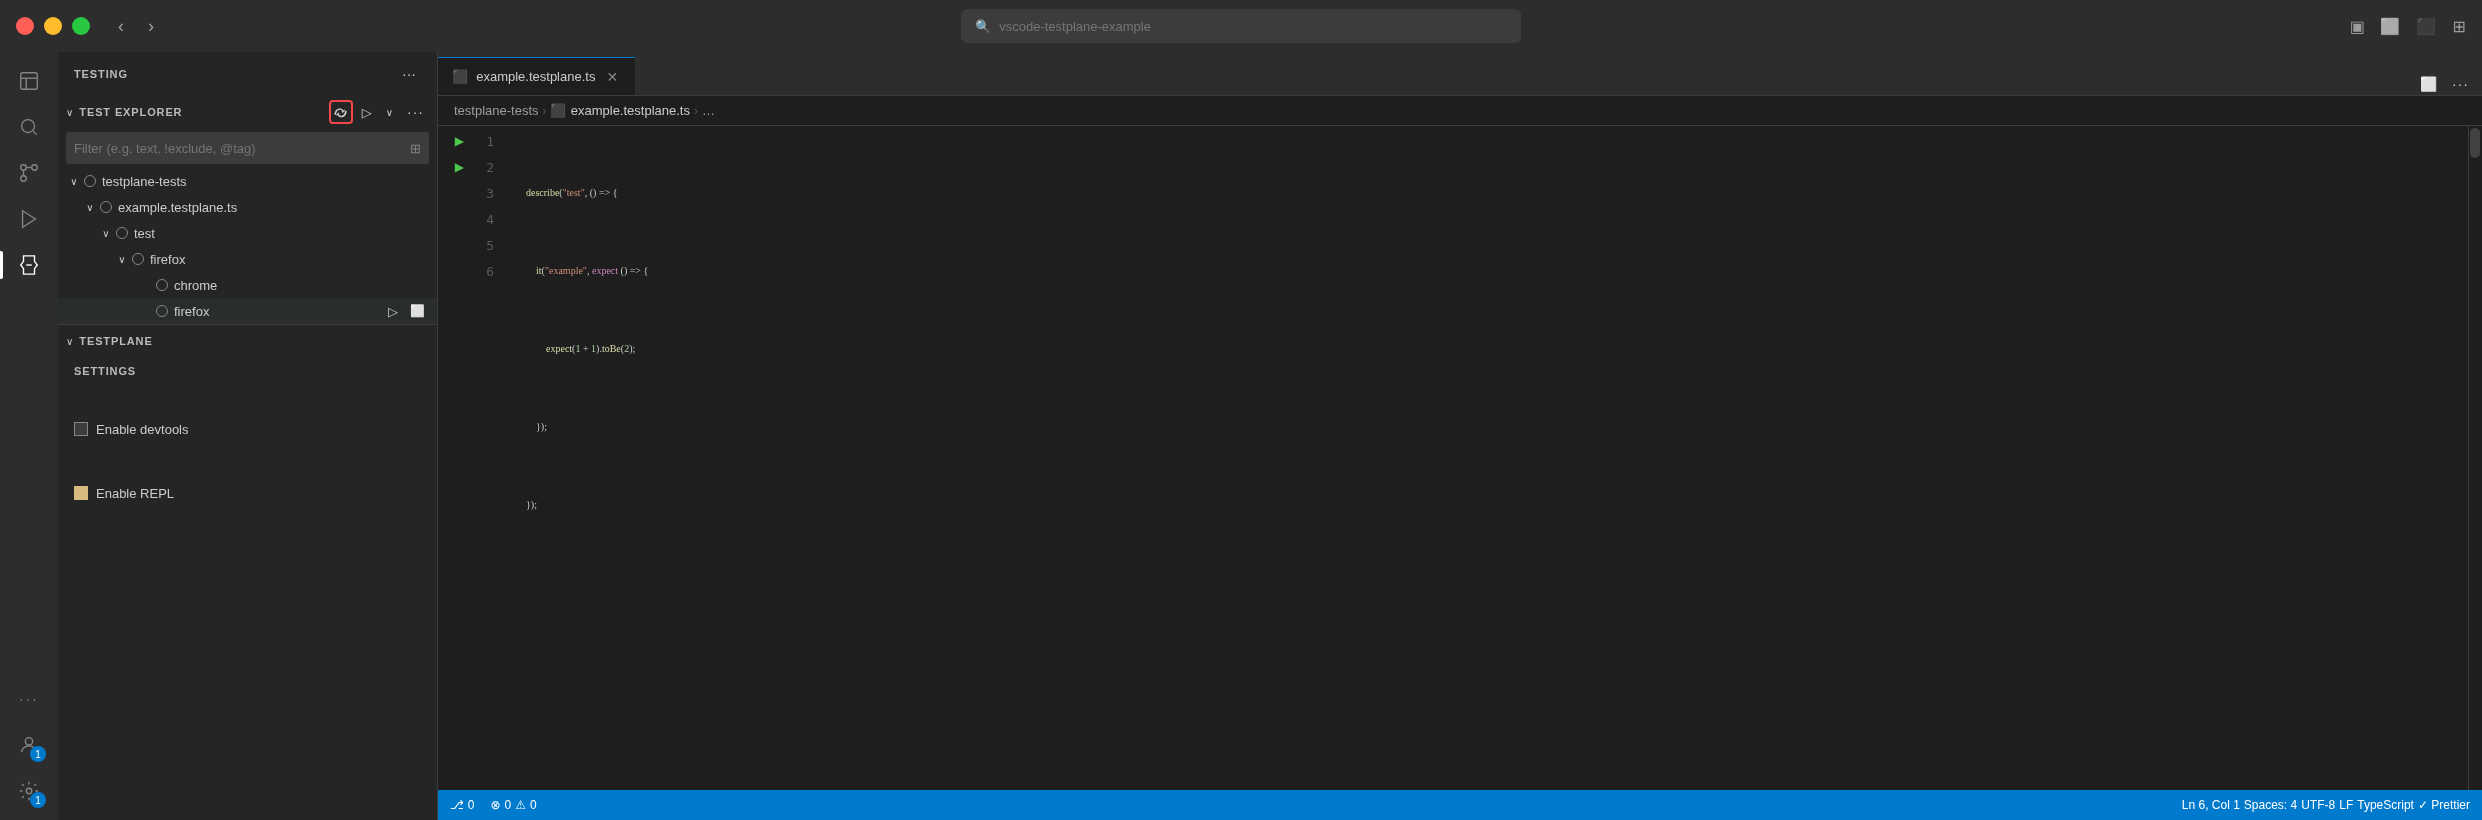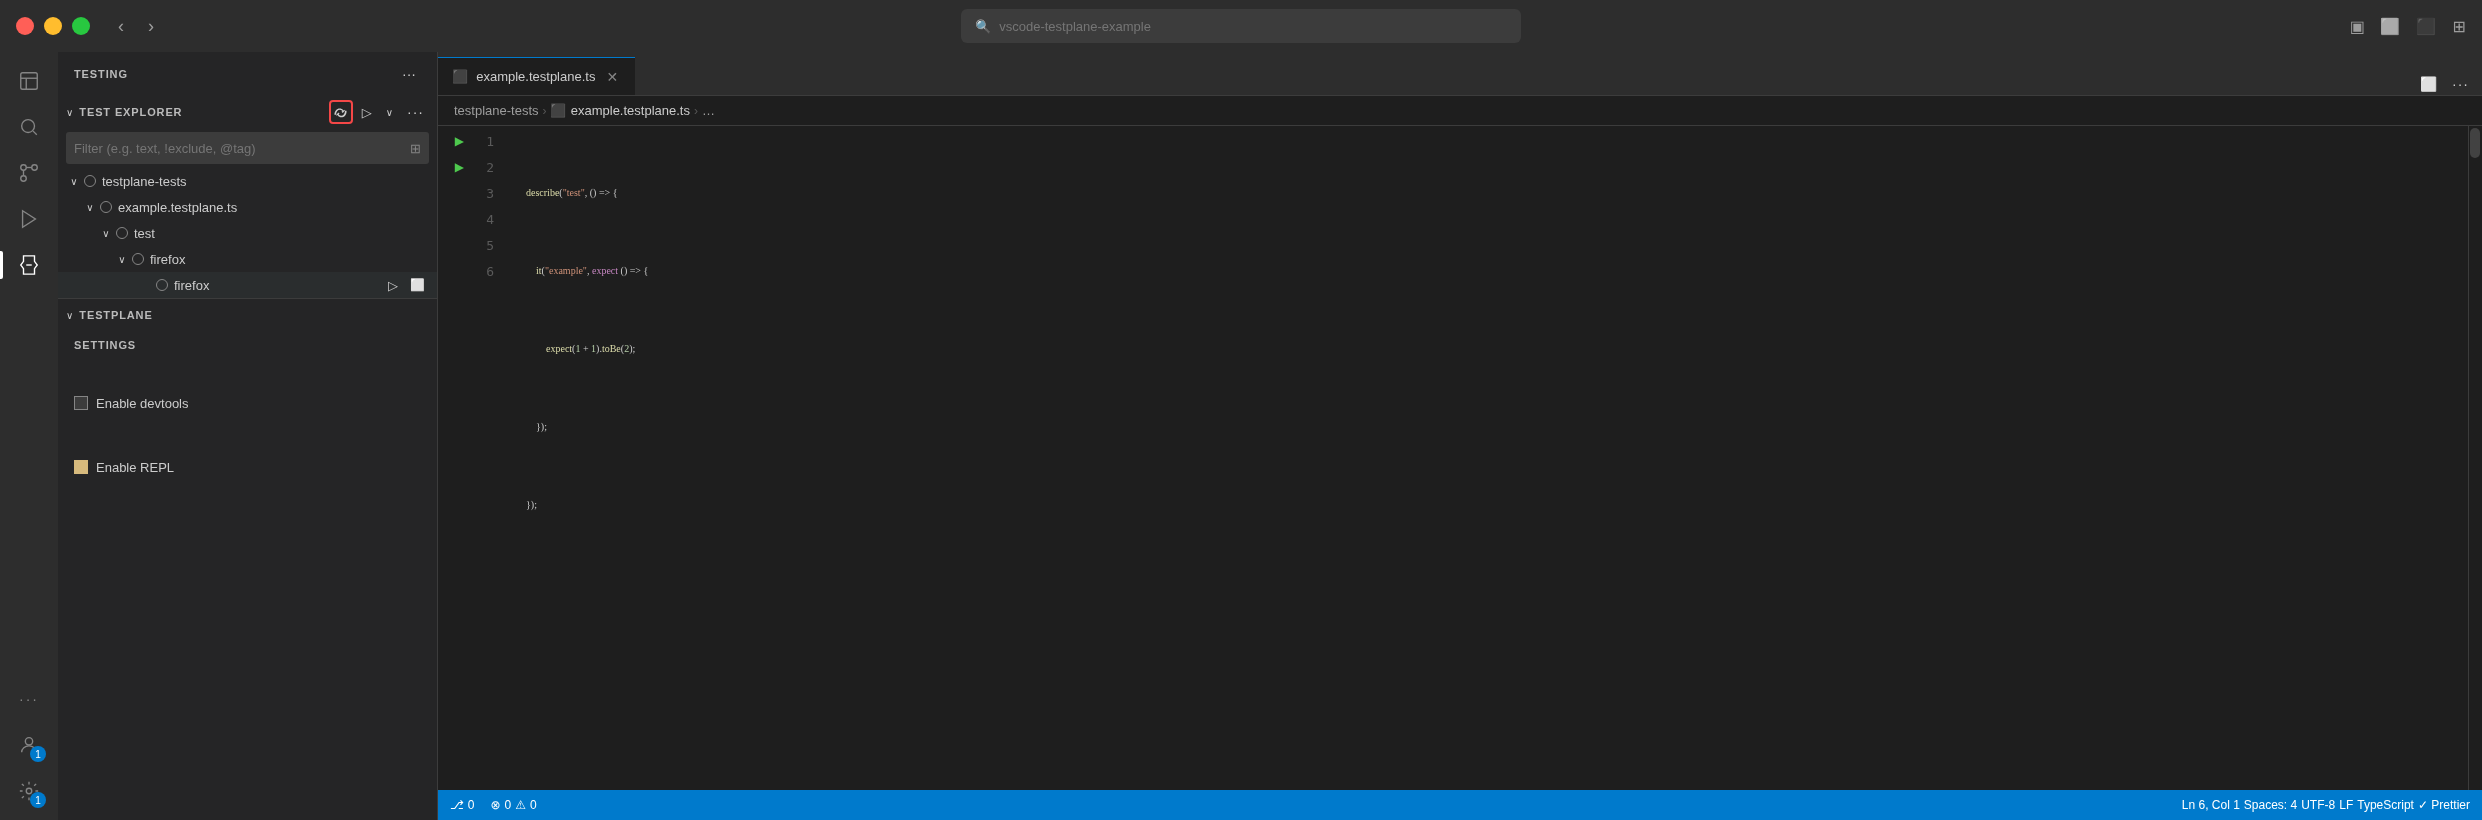--- a/index.html
+++ b/index.html
@@ -687,20 +687,25 @@
           <span class="dot" style="margin-left:2px;"></span>
           <span class="label">test</span>
         </div>
 
         <div class="tree-item" style="padding-left: 56px;">
           <span class="chevron">∨</span>
           <span class="dot" style="margin-left:2px;"></span>
           <span class="label">firefox</span>
         </div>
 
+        <div class="tree-item" style="padding-left: 80px;">
+          <span class="chevron" style="opacity:0;">∨</span>
+          <span class="dot" style="margin-left:2px;"></span>
+          <span class="label">chrome</span>
+        </div>
 
         <div class="tree-item hovered" style="padding-left: 80px; justify-content: space-between;">
           <span class="chevron" style="opacity:0;">∨</span>
           <span class="dot" style="margin-left:2px;"></span>
           <span class="label">firefox</span>
           <div class="item-actions" style="opacity:1;">
             <button class="item-action-btn" title="Run Test">▷</button>
             <button class="item-action-btn" title="Open File" style="font-size:12px;">⬜</button>
           </div>
         </div>

